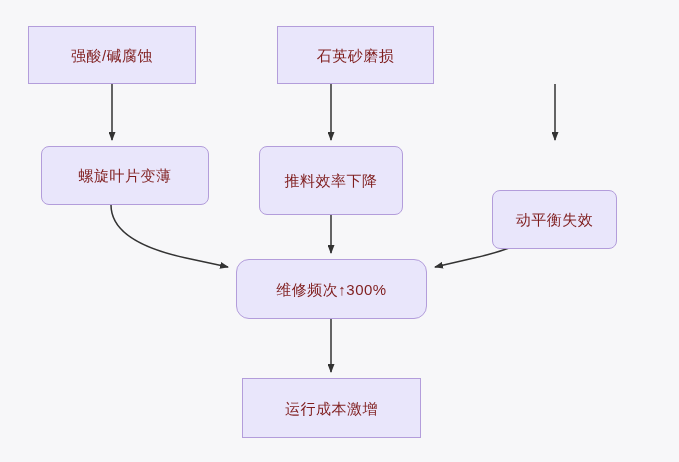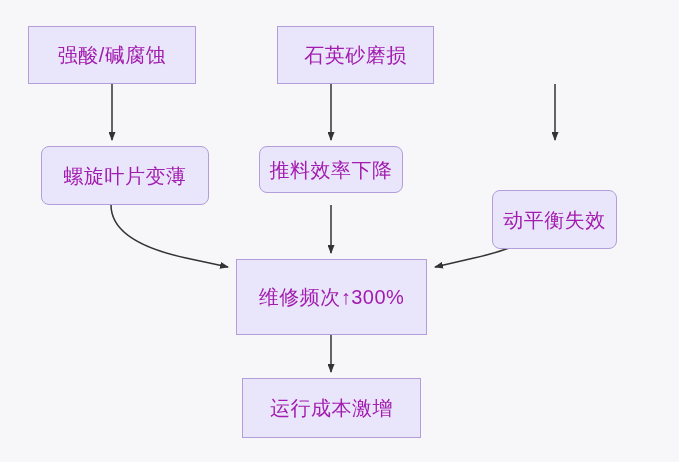--- a/index.html
+++ b/index.html
@@ -24,25 +24,25 @@
     left: 0;
     width: 679px;
     height: 462px;
     pointer-events: none;
   }
   .node {
     position: absolute;
     box-sizing: border-box;
     background: #e9e6fb;
     border: 1px solid #b39ddb;
-    color: #a21caf;
+    color: #7f1d1d;
     display: flex;
     align-items: center;
     justify-content: center;
-    font-size: 20px;
+    font-size: 15px;
     letter-spacing: 0.5px;
     white-space: nowrap;
     z-index: 2;
   }
   .node.rounded {
     border-radius: 8px;
   }
   .node-label {
     display: block;
     line-height: 1;
@@ -81,29 +81,29 @@
 
   <div class="node" style="left:253px; top:26px; width:157px; height:58px;margin-left:24px;">
     <span class="node-label">石英砂磨损</span>
   </div>
 
 
   <div class="node rounded" style="left:41px; top:146px; width:168px; height:59px;">
     <span class="node-label">螺旋叶片变薄</span>
   </div>
 
-  <div class="node rounded" style="left:259px; top:146px; width:144px; height:47px;">
+  <div class="node rounded" style="left:259px; top:146px; width:144px; height:69px;">
     <span class="node-label">推料效率下降</span>
   </div>
 
   <div class="node rounded" style="left:492px; top:146px; width:125px; height:59px;margin-top:44px;">
     <span class="node-label">动平衡失效</span>
   </div>
 
-  <div class="node" style="left:236px; top:259px; width:191px; height:76px;">
+  <div class="node" style="left:236px; top:259px; width:191px; height:60px;border-radius:13px;">
     <span class="node-label">维修频次↑300%</span>
   </div>
 
   <div class="node" style="left:242px; top:378px; width:179px; height:60px;">
     <span class="node-label">运行成本激增</span>
   </div>
 
 </div>
 
 </body></html>

